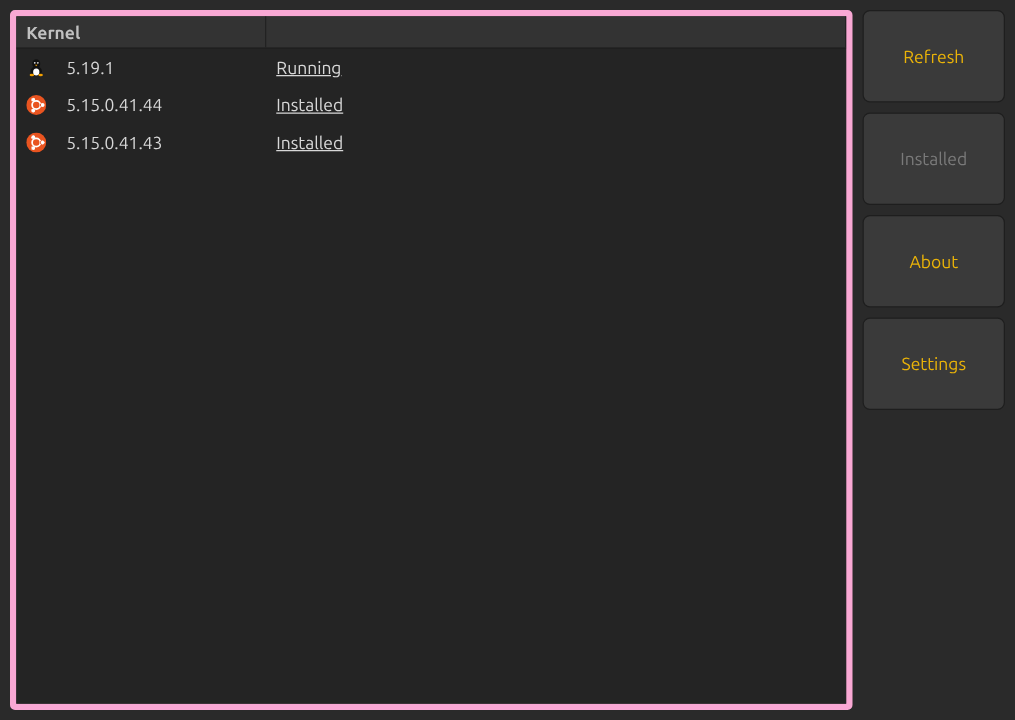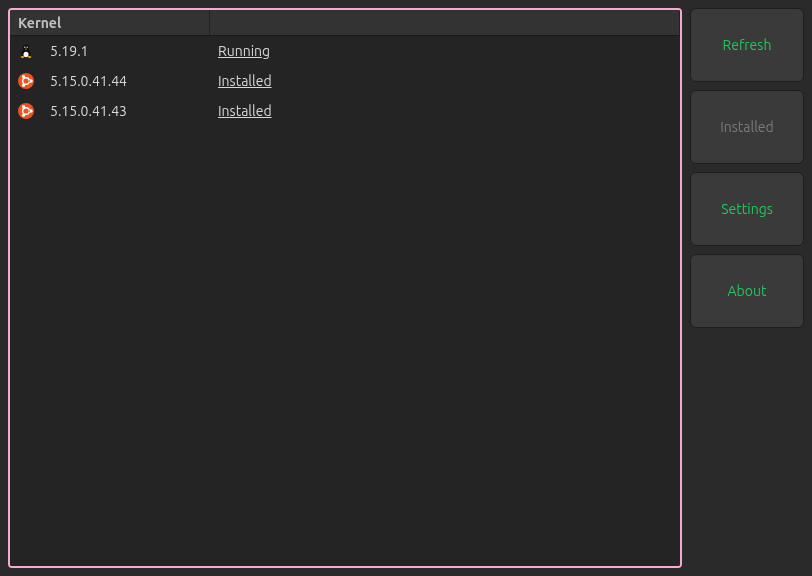--- a/index.html
+++ b/index.html
@@ -11,21 +11,21 @@
       font-size: 14px;
       color: #d8d8d8;
       display: flex;
       padding: 8px;
       gap: 8px;
       overflow: hidden;
     }
     .main-panel {
       flex: 1;
       background: #242424;
-      border: 2px solid #f9a8d4;
+      border: 5px solid #f9a8d4;
       border-radius: 4px;
       display: flex;
       flex-direction: column;
       overflow: hidden;
     }
     .header-row {
       display: flex;
       background: #333333;
       border-bottom: 1px solid #1a1a1a;
       height: 26px;
@@ -68,21 +68,21 @@
       width: 114px;
       display: flex;
       flex-direction: column;
       gap: 8px;
     }
     .btn {
       height: 74px;
       background: #3a3a3a;
       border: 1px solid #1e1e1e;
       border-radius: 6px;
-      color: #22c55e;
+      color: #eab308;
       font-size: 14px;
       font-family: inherit;
       cursor: pointer;
       display: flex;
       align-items: center;
       justify-content: center;
       text-align: center;
       padding: 4px;
     }
     .btn.disabled {
@@ -164,15 +164,15 @@
       </div>
       <div class="cell col-status">Installed</div>
     </div>
 
   </div>
 </div>
 
 <div class="sidebar">
   <button class="btn">Refresh</button>
   <button class="btn disabled">Installed</button>
+  <button class="btn">About</button>
   <button class="btn">Settings</button>
-  <button class="btn">About</button>
 </div>
 
 </body></html>

